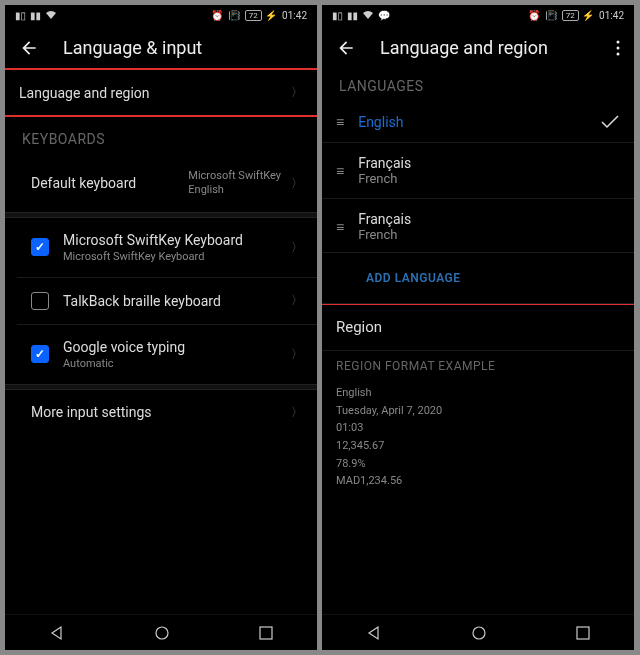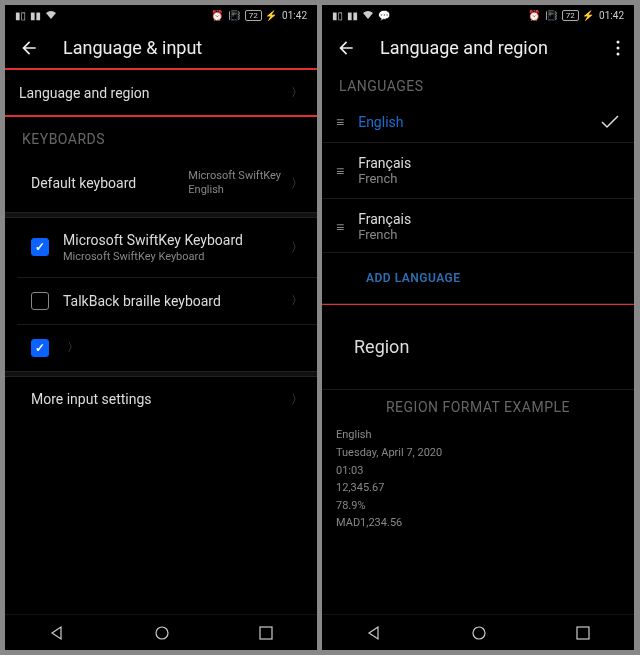--- a/index.html
+++ b/index.html
@@ -151,28 +151,27 @@
       padding: 18px 44px;
     }
     .region-example {
       padding: 6px 14px 14px;
       color: #888;
       font-size: 11px;
       line-height: 1.6;
     }
     .region-example .ttl {
       color: #666;
-      font-size: 14px;
+      font-size: 12px;
       letter-spacing: 0.5px;
       margin-bottom: 8px;
-      text-align: center;
     }
     .region-row {
-      padding: 32px;
-      font-size: 18px;
+      padding: 14px;
+      font-size: 15px;
       color: #ddd;
     }
     .sep-line { border-top: 1px solid #1a1a1a; }
     svg { display: block; }
   </style>
 </head>
 <body>
 
 <div class="phone">
   <div class="status-bar">
@@ -237,20 +236,24 @@
   <div class="row sep">
     <div class="checkbox"></div>
     <div class="row-text">
       <span class="row-title">TalkBack braille keyboard</span>
     </div>
     <span class="chevron">〉</span>
   </div>
 
   <div class="row sep">
     <div class="checkbox checked"></div>
+    <div class="row-text">
+      <span class="row-title">Google voice typing</span>
+      <span class="row-sub">Automatic</span>
+    </div>
     <span class="chevron">〉</span>
   </div>
 
   <div class="divider"></div>
 
   <div class="row">
     <div class="row-text">
       <span class="row-title">More input settings</span>
     </div>
     <span class="chevron">〉</span>

